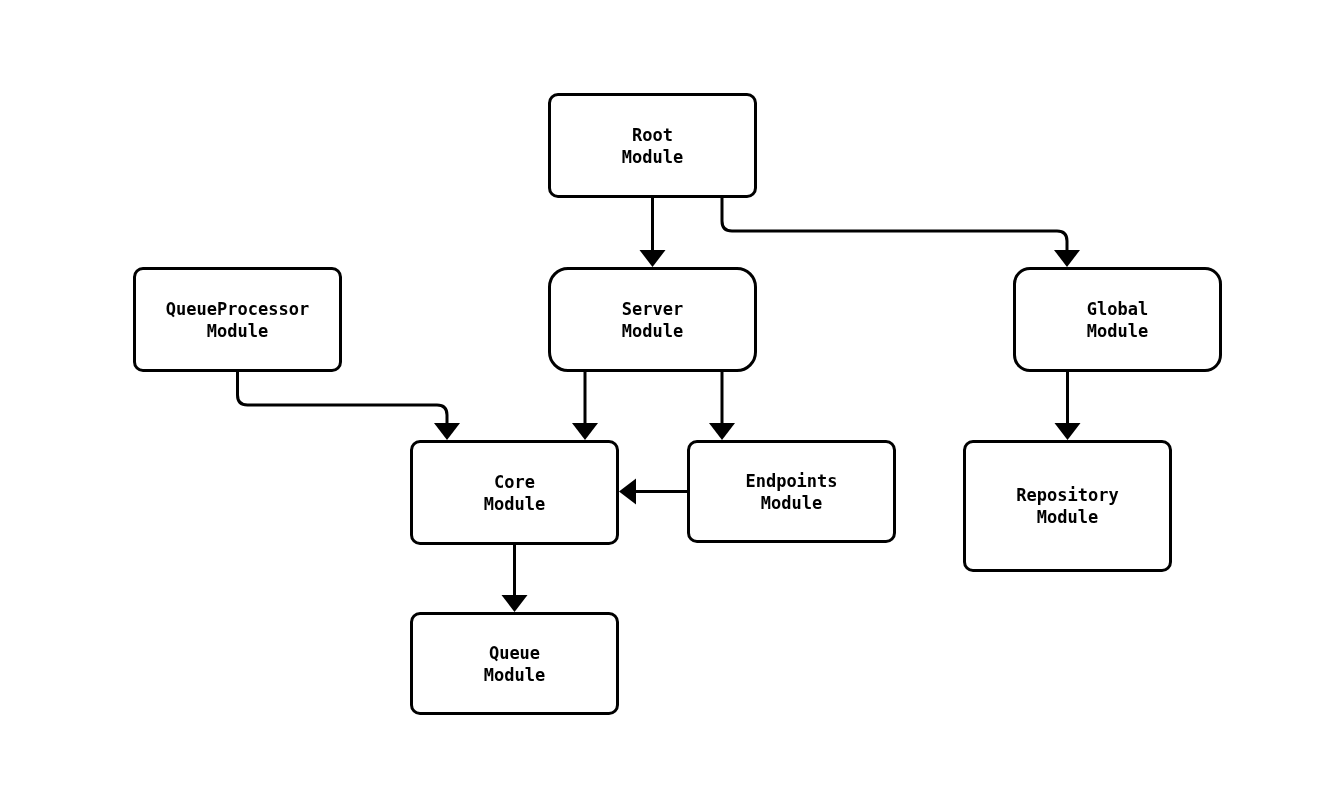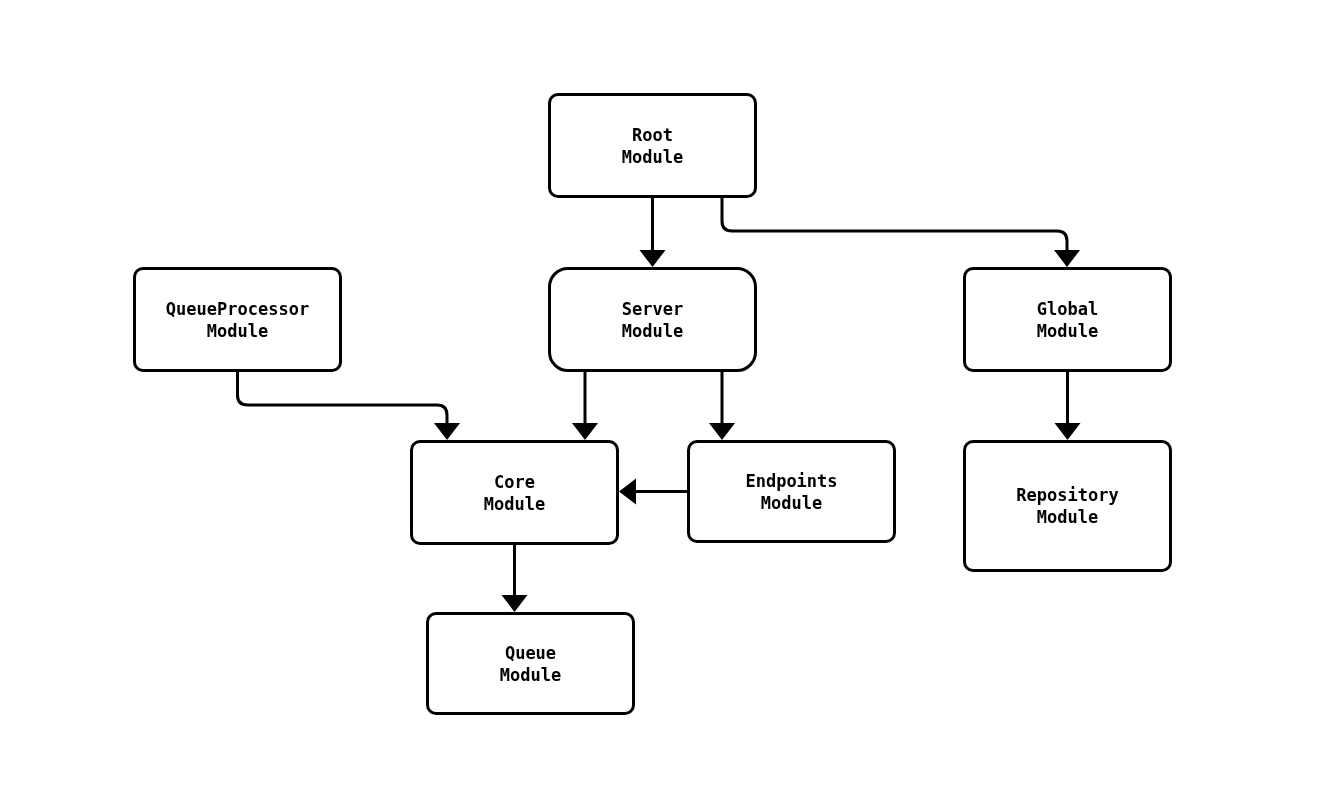--- a/index.html
+++ b/index.html
@@ -47,25 +47,25 @@
     font-weight: bold;
     font-size: 17px;
     line-height: 22px;
     color: #000000;
   }
   .node span { display: block; }
 
   .n-root        { left: 548px; top: 93px;  }
   .n-queueproc   { left: 133px; top: 267px; }
   .n-server      { left: 548px; top: 267px; border-radius: 20px; }
-  .n-global      { left: 963px; top: 267px; }
+  .n-global      { left: 1013px; top: 267px; border-radius: 17px; }
   .n-core        { left: 410px; top: 440px; text-align: center; }
   .n-endpoints   { left: 687px; top: 440px; height: 103px; }
   .n-repository  { left: 963px; top: 440px; height: 132px; }
-  .n-queue       { left: 410px; top: 612px; height: 103px; margin-left: 16px; }
+  .n-queue       { left: 410px; top: 612px; height: 103px; }
 </style>
 </head>
 <body>
 
 <div class="canvas">
 
   <svg class="edges-layer" viewBox="0 0 1337 809" xmlns="http://www.w3.org/2000/svg">
 
     <g>
       <path d="M652.5 198 V251"></path>

